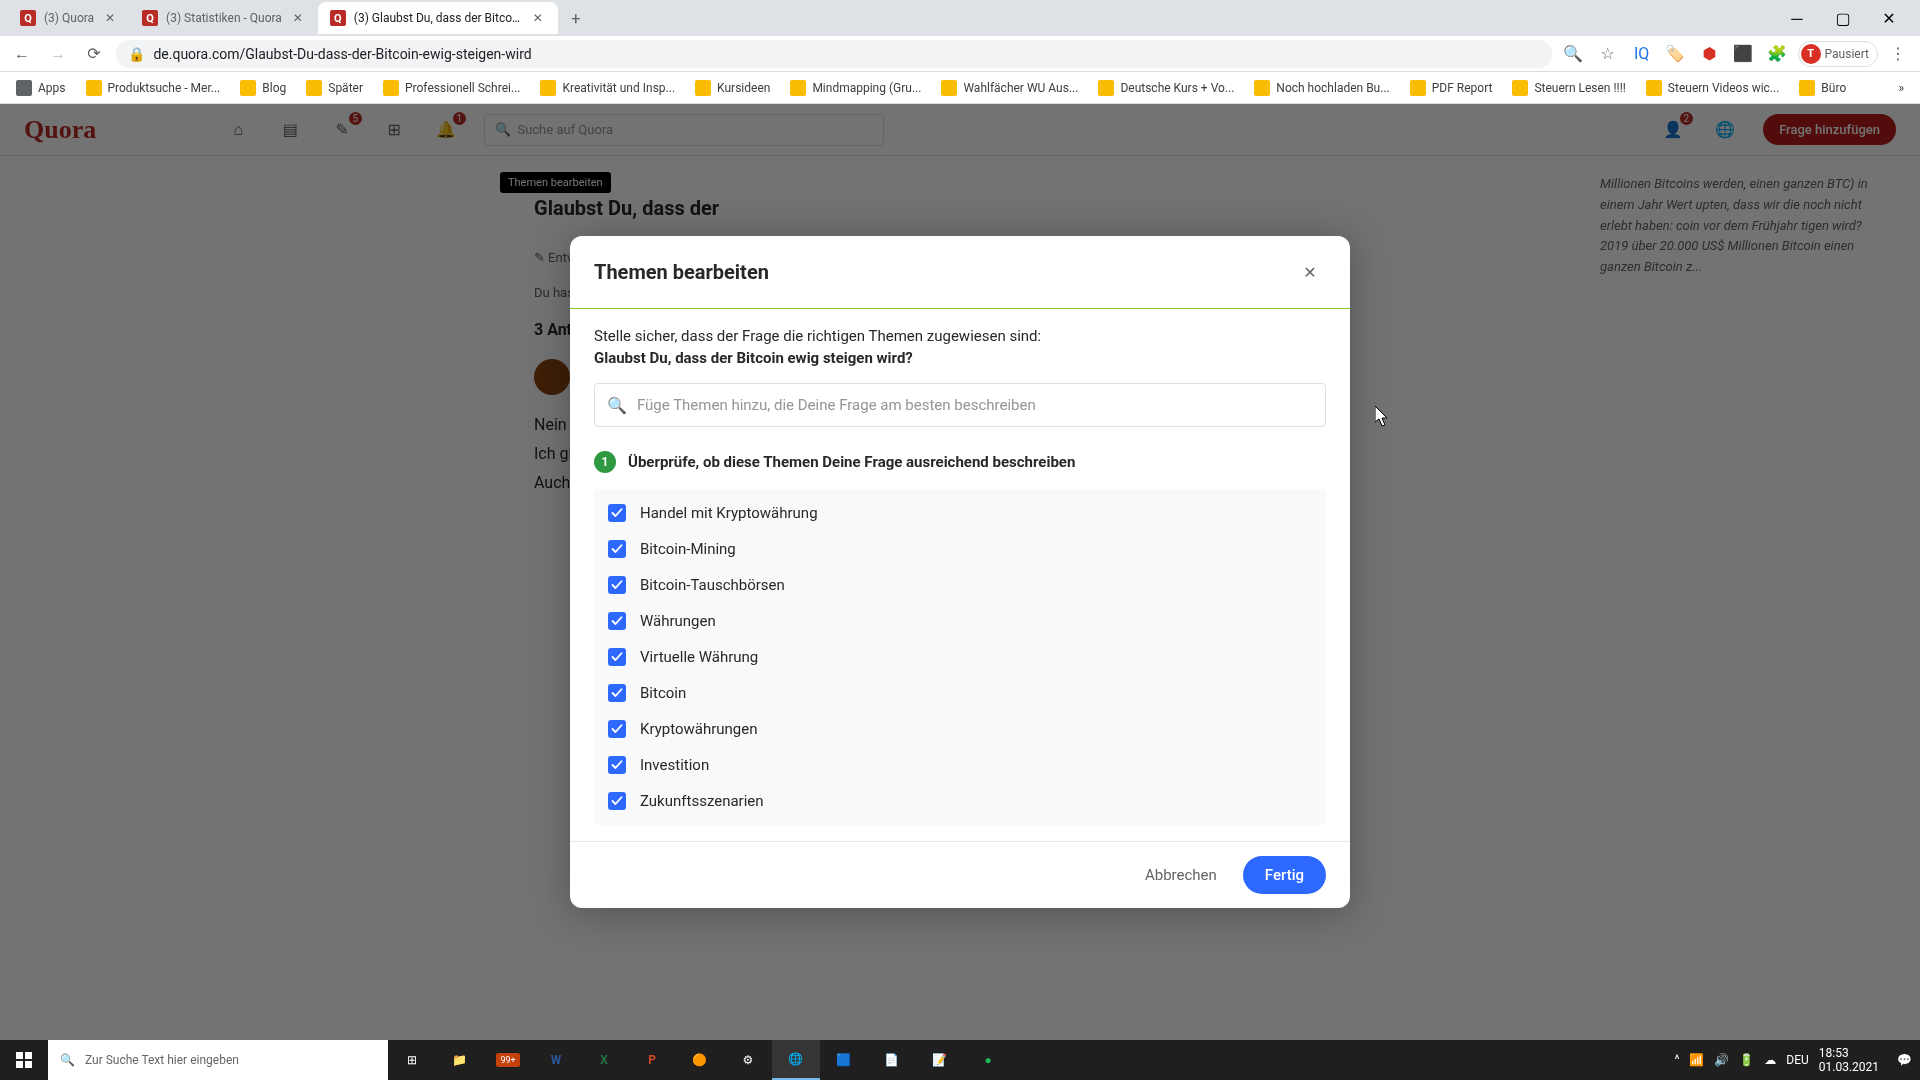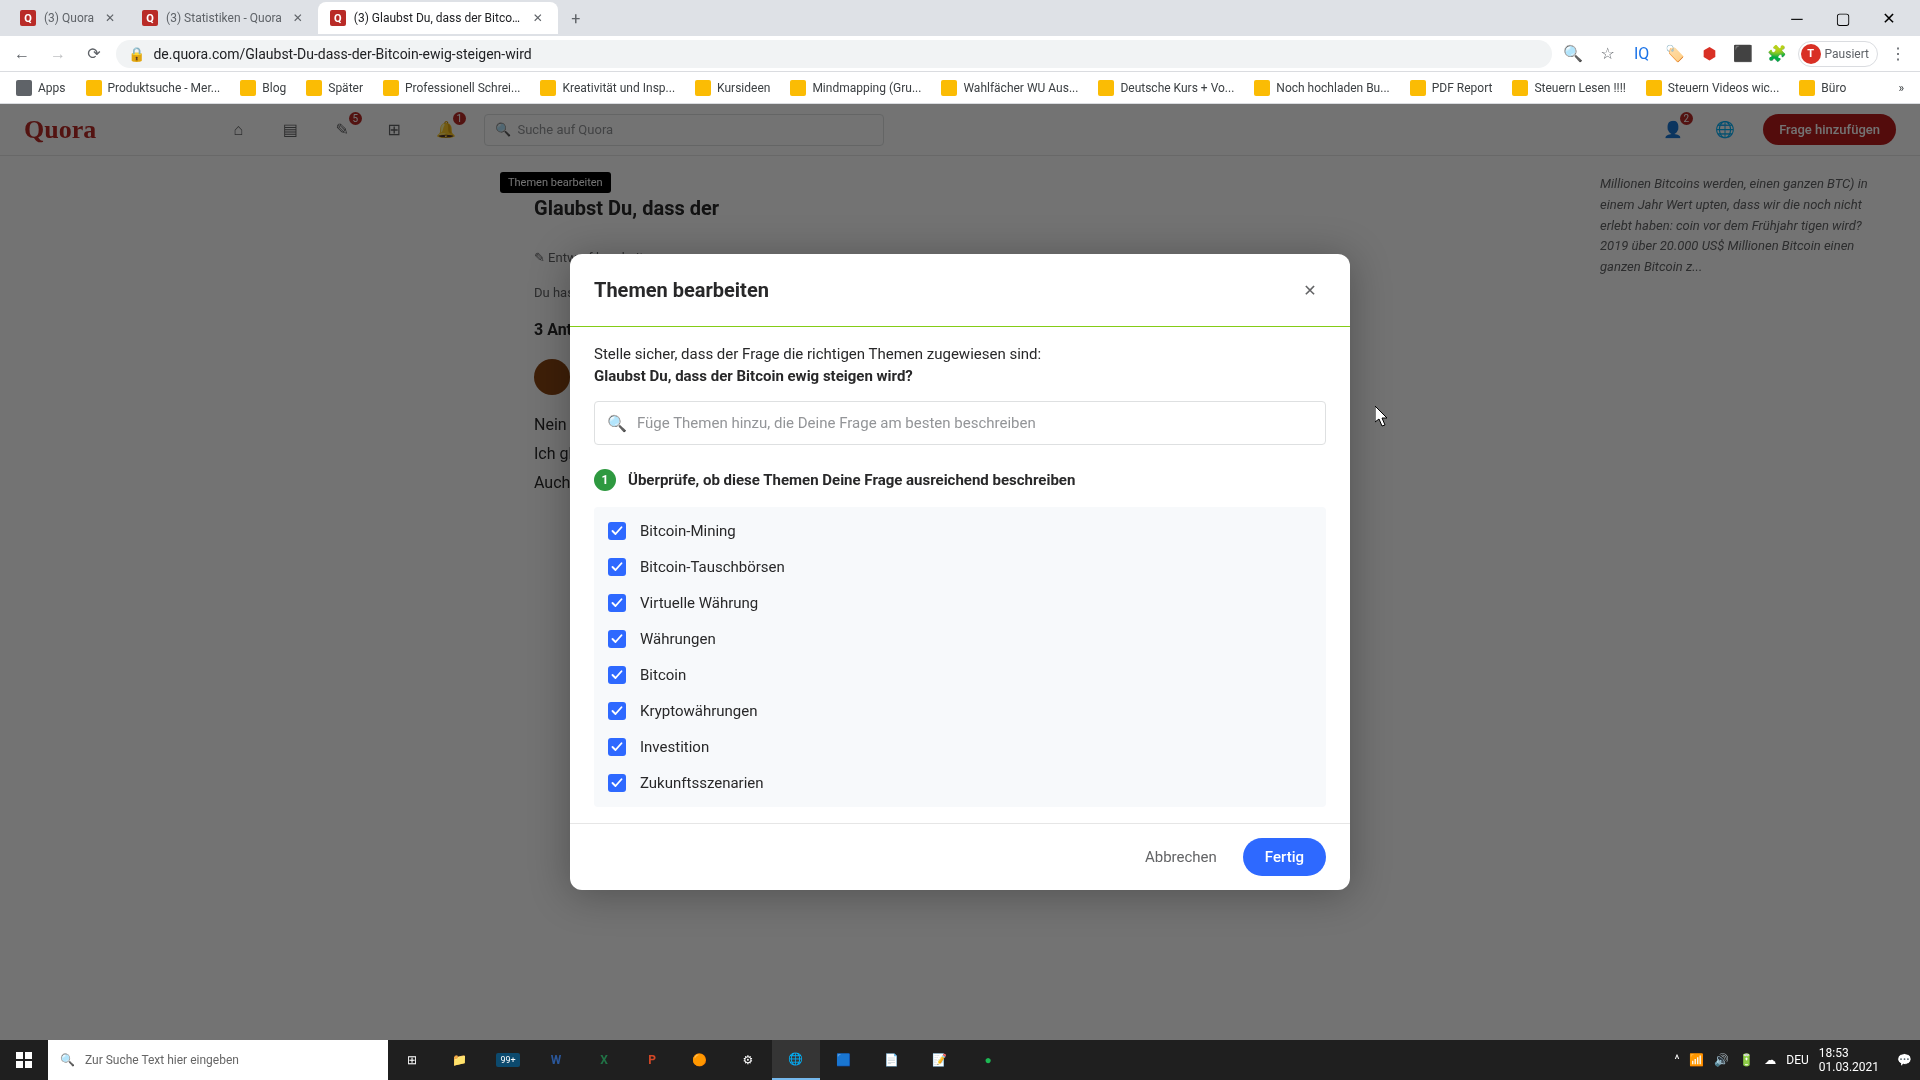--- a/index.html
+++ b/index.html
@@ -255,20 +255,28 @@
       <div class="topic-search">
         <span style="color:#939598">🔍</span>
         <input type="text" placeholder="Füge Themen hinzu, die Deine Frage am besten beschreiben" style="">
       </div>
       <div class="check-header">
         <div class="step-badge">1</div>
         <div class="check-title">Überprüfe, ob diese Themen Deine Frage ausreichend beschreiben</div>
       </div>
       <div class="topic-list" id="topic-list">
 
+      <div class="topic-row">
+            <div class="topic-cb">
+              <svg viewBox="0 0 16 16">
+                <path d="M2 8 L6 12 L14 3" stroke="#fff" stroke-width="2.5" fill="none" stroke-linecap="round" stroke-linejoin="round"></path>
+              </svg>
+            </div>
+            <span class="topic-label">Handel mit Kryptowährung</span>
+          </div>
           <div class="topic-row">
             <div class="topic-cb">
               <svg viewBox="0 0 16 16">
                 <path d="M2 8 L6 12 L14 3" stroke="#fff" stroke-width="2.5" fill="none" stroke-linecap="round" stroke-linejoin="round"></path>
               </svg>
             </div>
             <span class="topic-label">Bitcoin-Mining</span>
           </div>
           <div class="topic-row">
             <div class="topic-cb">
@@ -277,29 +285,29 @@
               </svg>
             </div>
             <span class="topic-label">Bitcoin-Tauschbörsen</span>
           </div>
           <div class="topic-row">
             <div class="topic-cb">
               <svg viewBox="0 0 16 16">
                 <path d="M2 8 L6 12 L14 3" stroke="#fff" stroke-width="2.5" fill="none" stroke-linecap="round" stroke-linejoin="round"></path>
               </svg>
             </div>
+            <span class="topic-label">Währungen</span>
+          </div>
+          <div class="topic-row">
+            <div class="topic-cb">
+              <svg viewBox="0 0 16 16">
+                <path d="M2 8 L6 12 L14 3" stroke="#fff" stroke-width="2.5" fill="none" stroke-linecap="round" stroke-linejoin="round"></path>
+              </svg>
+            </div>
             <span class="topic-label">Virtuelle Währung</span>
-          </div>
-          <div class="topic-row">
-            <div class="topic-cb">
-              <svg viewBox="0 0 16 16">
-                <path d="M2 8 L6 12 L14 3" stroke="#fff" stroke-width="2.5" fill="none" stroke-linecap="round" stroke-linejoin="round"></path>
-              </svg>
-            </div>
-            <span class="topic-label">Währungen</span>
           </div>
           <div class="topic-row">
             <div class="topic-cb">
               <svg viewBox="0 0 16 16">
                 <path d="M2 8 L6 12 L14 3" stroke="#fff" stroke-width="2.5" fill="none" stroke-linecap="round" stroke-linejoin="round"></path>
               </svg>
             </div>
             <span class="topic-label">Bitcoin</span>
           </div>
           <div class="topic-row">
@@ -345,21 +353,21 @@
       </svg>
   </div>
   <div class="task-search">
     <span>🔍</span>
     <span>Zur Suche Text hier eingeben</span>
   </div>
   <div class="task-apps">
     <div class="task-app">⊞</div>
     <div class="task-app">📁</div>
     <div class="task-app">
-        <span style="background:#0c4a6e;color:#fff;padding:2px 4px;font-size:9px;border-radius:2px">99+</span>
+        <span style="background:#c2410c;color:#fff;padding:2px 4px;font-size:9px;border-radius:2px">99+</span>
       </div>
     <div class="task-app">
         <span style="color:#2b579a;font-weight:bold">W</span>
       </div>
     <div class="task-app">
         <span style="color:#217346;font-weight:bold">X</span>
       </div>
     <div class="task-app">
         <span style="color:#d24726;font-weight:bold">P</span>
       </div>

